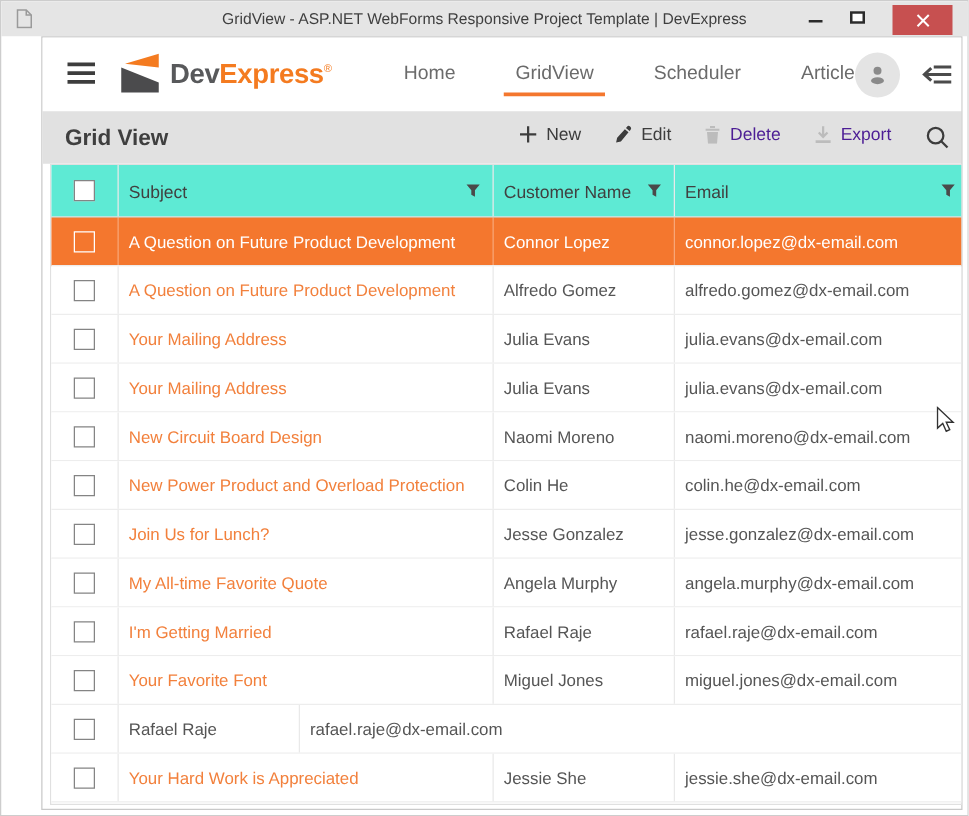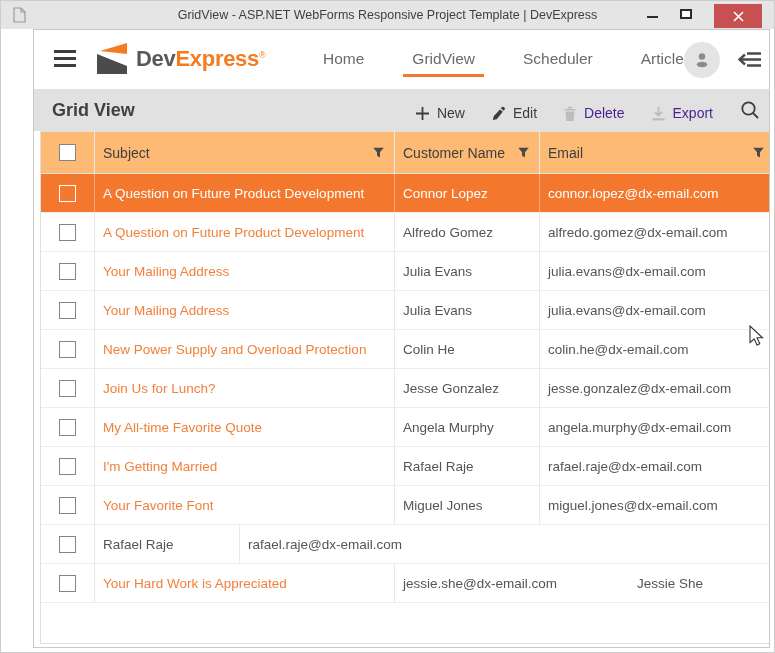--- a/index.html
+++ b/index.html
@@ -54,36 +54,36 @@
     background:#e4e4e4; display:flex; align-items:center; justify-content:center; cursor:pointer;
   }
   .exit-btn { position:absolute; left:701px; top:19px; width:28px; height:21px; cursor:pointer; }
 
   
   .toolbar {
     position:absolute; top:59px; left:0; width:741px; height:42px;
     background:#E1E1E1; display:flex; align-items:center;
   }
   .toolbar-title { font-size:18px; font-weight:bold; color:#3f3f3f; margin-left:18px; flex:0 0 auto; }
-  .toolbar-actions { margin-left:auto; display:flex; align-items:flex-end; gap:26px; padding-right:14px; }
+  .toolbar-actions { margin-left:auto; display:flex; align-items:flex-start; gap:26px; padding-right:14px; }
   .tb-btn { display:flex; align-items:center; gap:7px; font-size:14px; color:#3c3c3c; cursor:pointer; }
   .tb-btn svg { display:block; }
   .tb-btn .ic-stroke { stroke:#3c3c3c; }
   .tb-btn .ic-fill { fill:#3c3c3c; }
   .tb-btn.disabled { color:#4c1d95; cursor:default; }
   .tb-btn.disabled .ic-stroke { stroke:#bcbcbc; }
   .tb-btn.disabled .ic-fill { fill:#bcbcbc; }
   .search-btn { width:22px; height:22px; cursor:pointer; }
 
   
   .grid {
     position:absolute; top:101px; left:6px; width:735px; height:513px;
     border:1px solid #e0e0e0; background:#fff; overflow:hidden;
   }
-  .grid-header { display:flex; height:42px; border-bottom:1px solid #e0e0e0; background:#fdba74; }
+  .grid-header { display:flex; height:42px; border-bottom:1px solid #e0e0e0; background:#5eead4; }
   .grid-row { display:flex; height:39px; border-bottom:1px solid #ededed; background:#fff; }
   .cell {
     display:flex; align-items:center; padding-left:8px;
     border-right:1px solid #e9e9e9; overflow:hidden; white-space:nowrap;
   }
   .c-check { width:54px; justify-content:center; padding-left:0; }
   .c-subject { width:300px; }
   .c-customer { width:145px; }
   .c-email { flex:1; border-right:none; }
   .grid-header .cell { font-size:14px; color:#404040; }
@@ -269,21 +269,29 @@
             <span class="checkbox"></span>
           </div>
         <div class="cell c-subject">Your Mailing Address</div>
         <div class="cell c-customer">Julia Evans</div>
         <div class="cell c-email">julia.evans@dx-email.com</div>
       </div>
       <div class="grid-row">
         <div class="cell c-check">
             <span class="checkbox"></span>
           </div>
-        <div class="cell c-subject">New Power Supply and Overload Protection</div>
+        <div class="cell c-subject">New Circuit Board Design</div>
+        <div class="cell c-customer">Naomi Moreno</div>
+        <div class="cell c-email">naomi.moreno@dx-email.com</div>
+      </div>
+      <div class="grid-row">
+        <div class="cell c-check">
+            <span class="checkbox"></span>
+          </div>
+        <div class="cell c-subject">New Power Product and Overload Protection</div>
         <div class="cell c-customer">Colin He</div>
         <div class="cell c-email">colin.he@dx-email.com</div>
       </div>
       <div class="grid-row">
         <div class="cell c-check">
             <span class="checkbox"></span>
           </div>
         <div class="cell c-subject">Join Us for Lunch?</div>
         <div class="cell c-customer">Jesse Gonzalez</div>
         <div class="cell c-email">jesse.gonzalez@dx-email.com</div>
@@ -317,22 +325,22 @@
             <span class="checkbox"></span>
           </div>
         <div class="cell c-customer">Rafael Raje</div>
         <div class="cell c-email">rafael.raje@dx-email.com</div>
       </div>
       <div class="grid-row">
         <div class="cell c-check">
             <span class="checkbox"></span>
           </div>
         <div class="cell c-subject">Your Hard Work is Appreciated</div>
+        <div class="cell c-customer">Jessie She</div>
         <div class="cell c-email">jessie.she@dx-email.com</div>
-        <div class="cell c-customer">Jessie She</div>
       </div>
     </div>
 
     <div class="scrollbar">
       <div class="scroll-up"></div>
       <div class="scroll-thumb"></div>
       <div class="scroll-down"></div>
     </div>
 
   </div>

